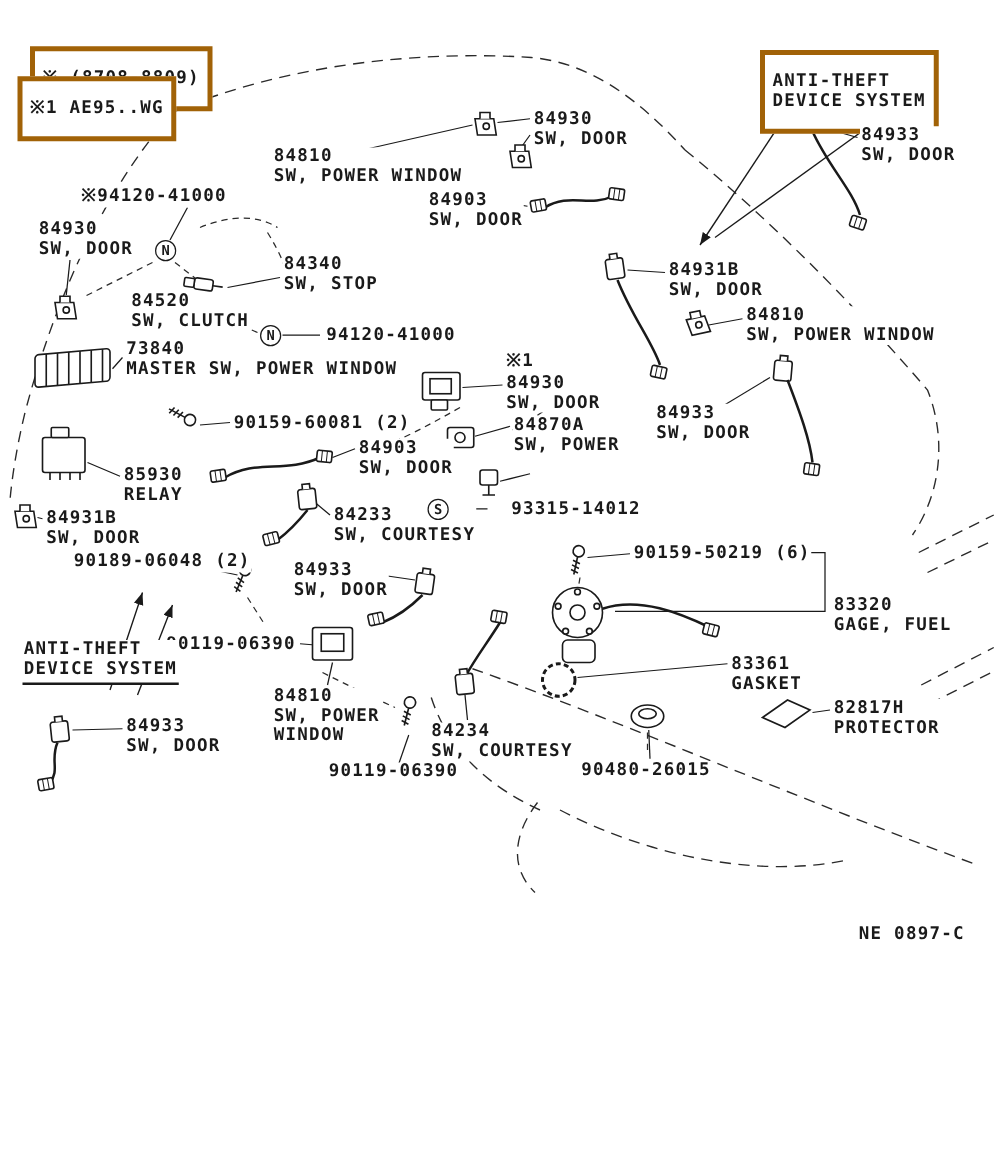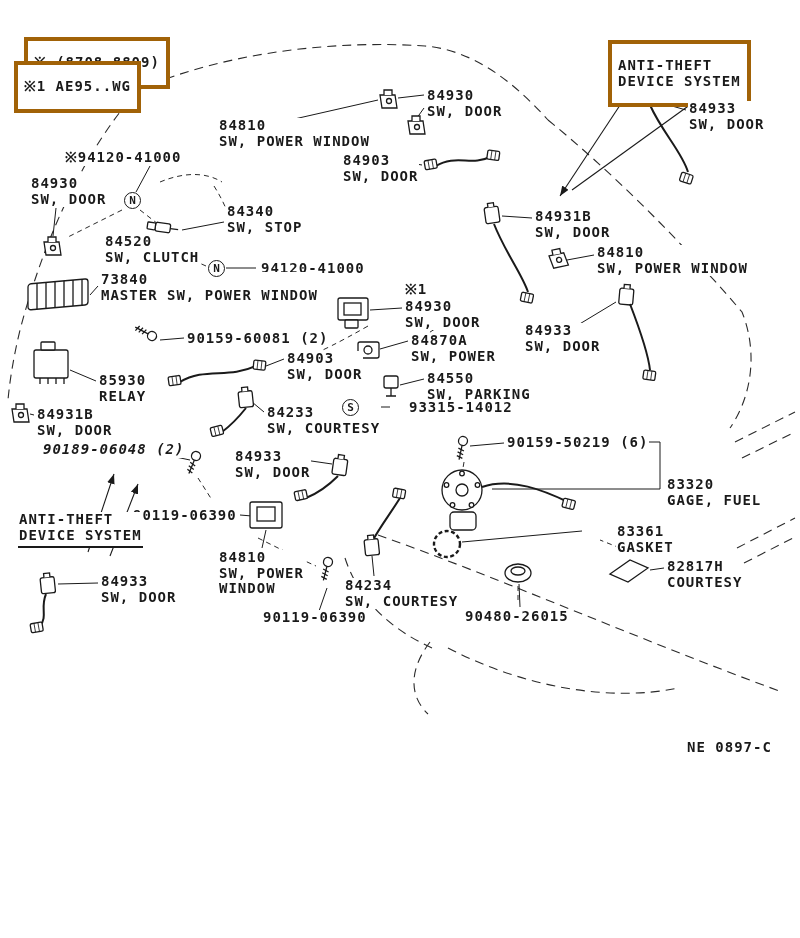--- a/index.html
+++ b/index.html
@@ -316,43 +316,41 @@
 SW, DOOR</div>
     <div class="label" style="left: 186px; top: 331px;">90159-60081 (2)</div>
     <div class="label" style="left: 410px; top: 333px;">84870A
 SW, POWER</div>
     <div class="label" style="left: 524px; top: 323px;">84933
 SW, DOOR</div>
     <div class="label" style="left: 286px; top: 351px;">84903
 SW, DOOR</div>
     <div class="label" style="left: 98px; top: 373px;">85930
 RELAY</div>
-    <div class="label" style="left: 426px; top: 371px;">84550
-SW, PARKING</div>
     <div class="label" style="left: 408px; top: 400px;">93315-14012</div>
     <div class="label" style="left: 36px; top: 407px;">84931B
 SW, DOOR</div>
     <div class="label" style="left: 266px; top: 405px;">84233
 SW, COURTESY</div>
-    <div class="label" style="left: 42px; top: 442px; font-style: italic;">90189-06048 (2)</div>
+    <div class="label" style="left: 58px; top: 442px;">90189-06048 (2)</div>
     <div class="label" style="left: 234px; top: 449px;">84933
 SW, DOOR</div>
     <div class="label" style="left: 506px; top: 435px;">90159-50219 (6)</div>
     <div class="label" style="left: 666px; top: 477px;">83320
 GAGE, FUEL</div>
     <div class="label" style="left: 132px; top: 508px;">90119-06390</div>
-    <div class="label" style="left: 584px; top: 524px; margin-left: 32px;">83361
+    <div class="label" style="left: 584px; top: 524px;">83361
 GASKET</div>
     <div class="label underlined" style="left: 18px; top: 512px;">ANTI-THEFT
 DEVICE SYSTEM</div>
     <div class="label" style="left: 218px; top: 550px;">84810
 SW, POWER
 WINDOW</div>
     <div class="label" style="left: 666px; top: 559px;">82817H
-COURTESY</div>
+PROTECTOR</div>
     <div class="label" style="left: 100px; top: 574px;">84933
 SW, DOOR</div>
     <div class="label" style="left: 344px; top: 578px;">84234
 SW, COURTESY</div>
     <div class="label" style="left: 262px; top: 610px;">90119-06390</div>
     <div class="label" style="left: 464px; top: 609px;">90480-26015</div>
     <div class="label" style="left: 686px; top: 740px;">NE 0897-C</div>
     <div class="marker" style="left: 124px; top: 192px;">N</div>
     <div class="marker" style="left: 208px; top: 260px;">N</div>
     <div class="marker" style="left: 342px; top: 399px;">S</div>

